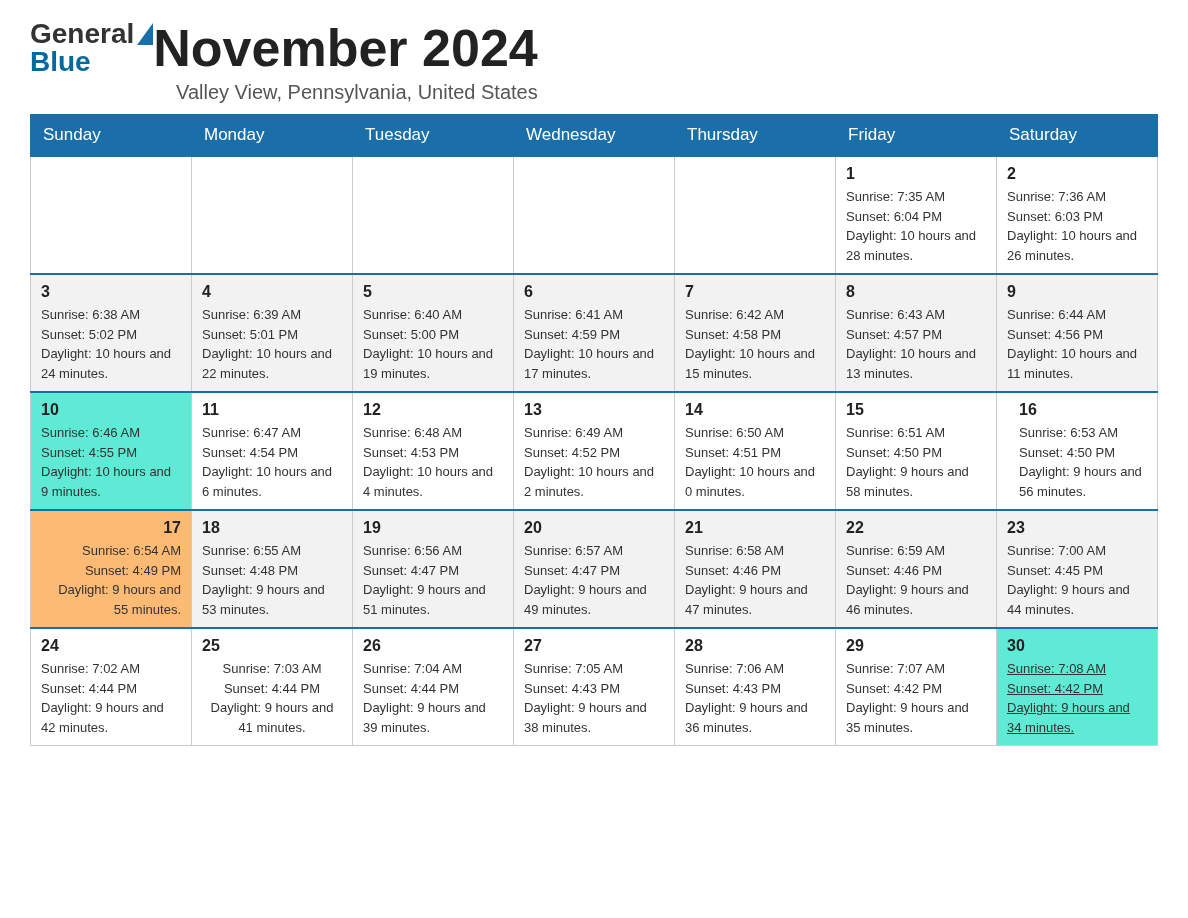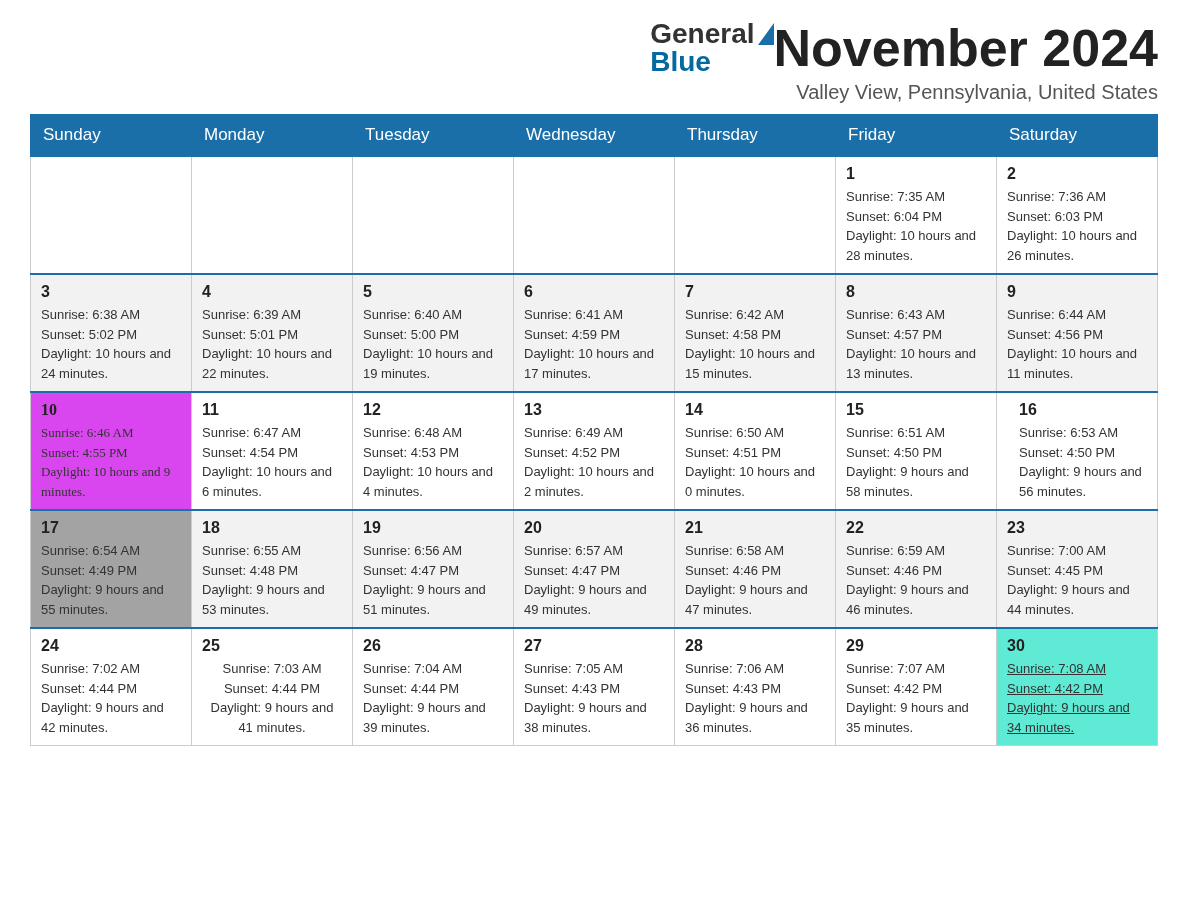--- a/index.html
+++ b/index.html
@@ -5,21 +5,21 @@
     * { box-sizing: border-box; margin: 0; padding: 0; }
     body {
       font-family: Arial, sans-serif;
       background: #fff;
       padding: 20px 30px;
       width: 1188px;
       min-height: 918px;
     }
     .header {
       display: flex;
-      justify-content: flex-end;
+      justify-content: flex-start;
       align-items: flex-start;
       margin-bottom: 10px;
     }
     .logo {
       display: flex;
       flex-direction: column;
       align-items: flex-start;
     }
     .logo-general {
       font-size: 28px;
@@ -187,21 +187,21 @@
 Daylight: 10 hours and 13 minutes.</div>
         </td>
         <td style="background: rgb(242, 242, 242);">
           <span class="day-number">9</span>
           <div class="day-info" style="white-space: pre-line;">Sunrise: 6:44 AM
 Sunset: 4:56 PM
 Daylight: 10 hours and 11 minutes.</div>
         </td>
       </tr>
       <tr class="top-border">
-        <td style="background: #d946ef; font-family: Liberation Serif, serif;">
+        <td style="background: #5eead4;">
           <span class="day-number">10</span>
           <div class="day-info" style="white-space: pre-line;">Sunrise: 6:46 AM
 Sunset: 4:55 PM
 Daylight: 10 hours and 9 minutes.</div>
         </td>
         <td style="background: rgb(255, 255, 255);">
           <span class="day-number">11</span>
           <div class="day-info" style="white-space: pre-line;">Sunrise: 6:47 AM
 Sunset: 4:54 PM
 Daylight: 10 hours and 6 minutes.</div>
@@ -231,21 +231,21 @@
 Daylight: 9 hours and 58 minutes.</div>
         </td>
         <td style="background: rgb(255, 255, 255); padding-left: 22px;">
           <span class="day-number">16</span>
           <div class="day-info" style="white-space: pre-line;">Sunrise: 6:53 AM
 Sunset: 4:50 PM
 Daylight: 9 hours and 56 minutes.</div>
         </td>
       </tr>
       <tr class="top-border">
-        <td style="background: #a3a3a3;">
+        <td style="background: #fdba74; text-align: right;">
           <span class="day-number">17</span>
           <div class="day-info" style="white-space: pre-line;">Sunrise: 6:54 AM
 Sunset: 4:49 PM
 Daylight: 9 hours and 55 minutes.</div>
         </td>
         <td style="background: rgb(242, 242, 242);">
           <span class="day-number">18</span>
           <div class="day-info" style="white-space: pre-line;">Sunrise: 6:55 AM
 Sunset: 4:48 PM
 Daylight: 9 hours and 53 minutes.</div>

